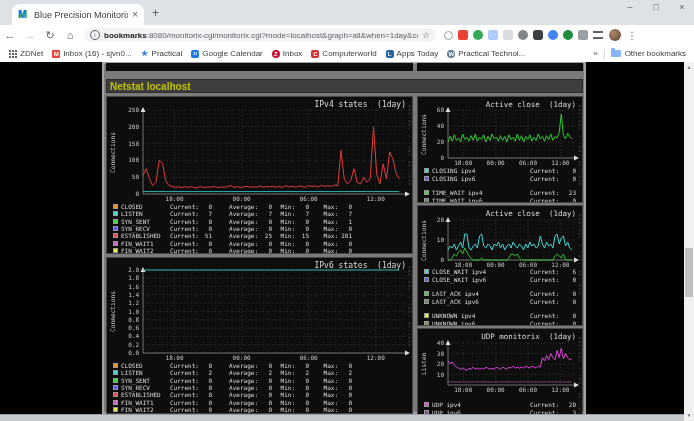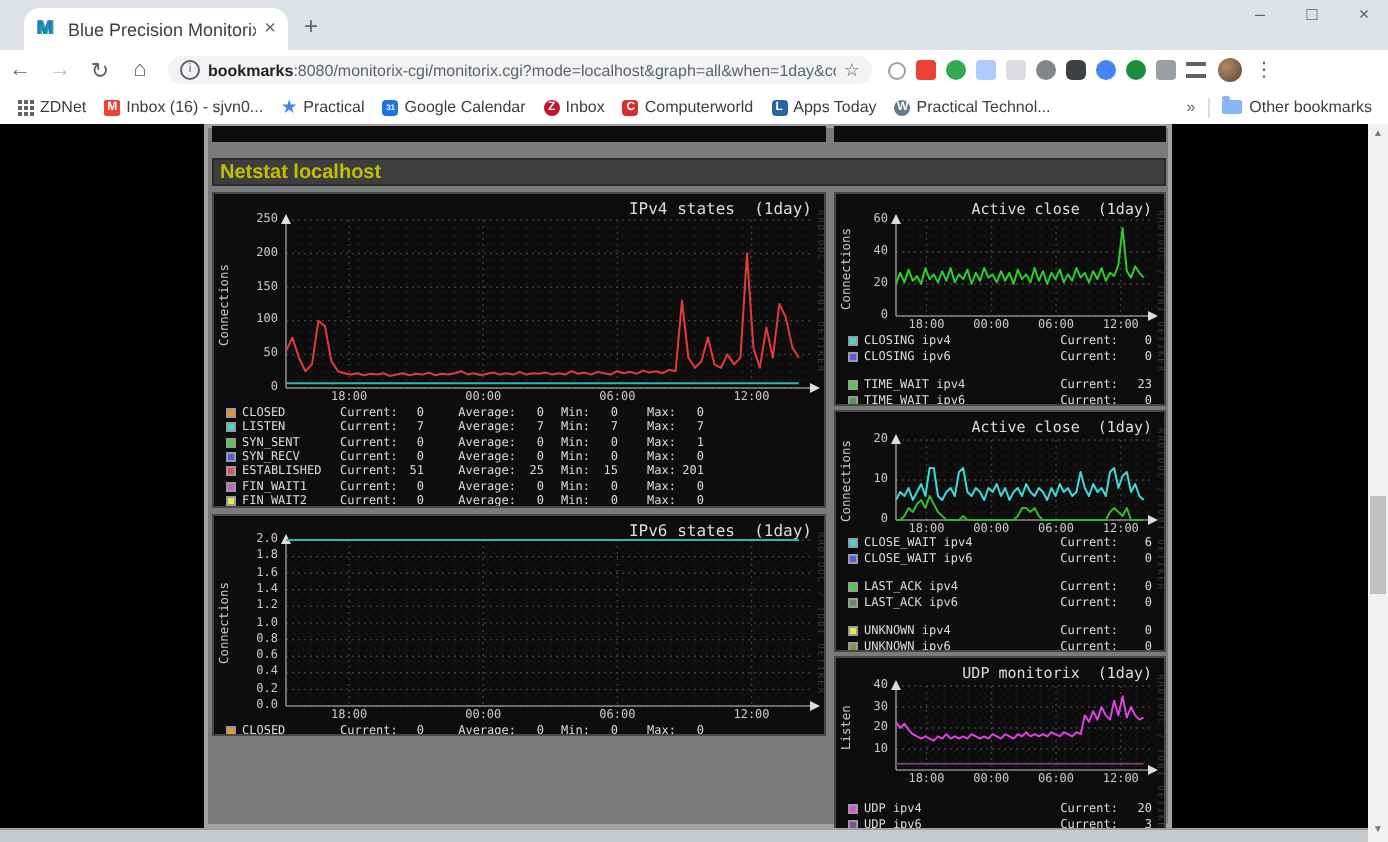--- a/index.html
+++ b/index.html
@@ -363,21 +363,21 @@
         <span class="v" style="width: 14px;">0</span>
         <span class="k" style="width: 46px;">Average:</span>
         <span class="v" style="width: 14px;">0</span>
         <span class="k" style="width: 23px;">Min:</span>
         <span class="v" style="width: 14px;">0</span>
         <span class="k" style="width: 29px;">Max:</span>
         <span class="v" style="width: 14px;">0</span>
       </div>
     </div>
   </div>
-<div class="panel" id="chart-1" style="left: 106px; top: 257px; width: 307px; height: 111px;">
+<div class="panel" id="chart-1" style="left: 106px; top: 257px; width: 307px; height: 157px;">
     <div class="c-title" style="top: 3px; font-size: 8px;">IPv6 states  (1day)</div>
     <div class="c-ylab" style="left: 3px; top: 74.4px;">Connections</div>
     <svg width="307" height="157" class="plot-svg">
       <line x1="36" y1="91" x2="299" y2="91" stroke="#1f1f1f" stroke-width="0.6" stroke-dasharray="1,3"></line>
       <line x1="36" y1="87" x2="299" y2="87" stroke="#1f1f1f" stroke-width="0.6" stroke-dasharray="1,3"></line>
       <line x1="36" y1="83" x2="299" y2="83" stroke="#1f1f1f" stroke-width="0.6" stroke-dasharray="1,3"></line>
       <line x1="36" y1="79" x2="299" y2="79" stroke="#1f1f1f" stroke-width="0.6" stroke-dasharray="1,3"></line>
       <line x1="36" y1="75" x2="299" y2="75" stroke="#1f1f1f" stroke-width="0.6" stroke-dasharray="1,3"></line>
       <line x1="36" y1="71" x2="299" y2="71" stroke="#1f1f1f" stroke-width="0.6" stroke-dasharray="1,3"></line>
       <line x1="36" y1="67" x2="299" y2="67" stroke="#1f1f1f" stroke-width="0.6" stroke-dasharray="1,3"></line>

